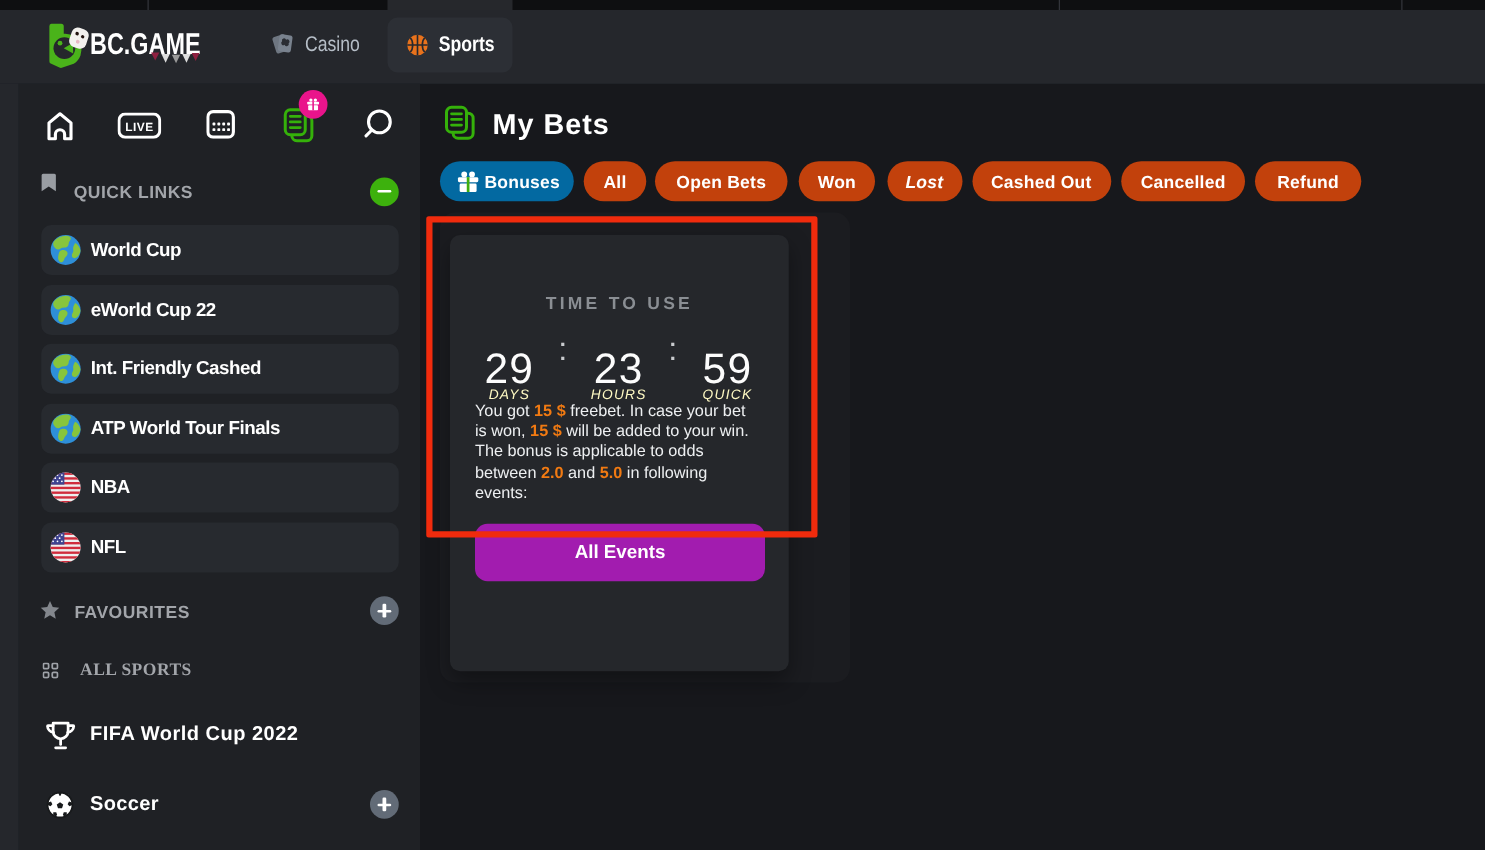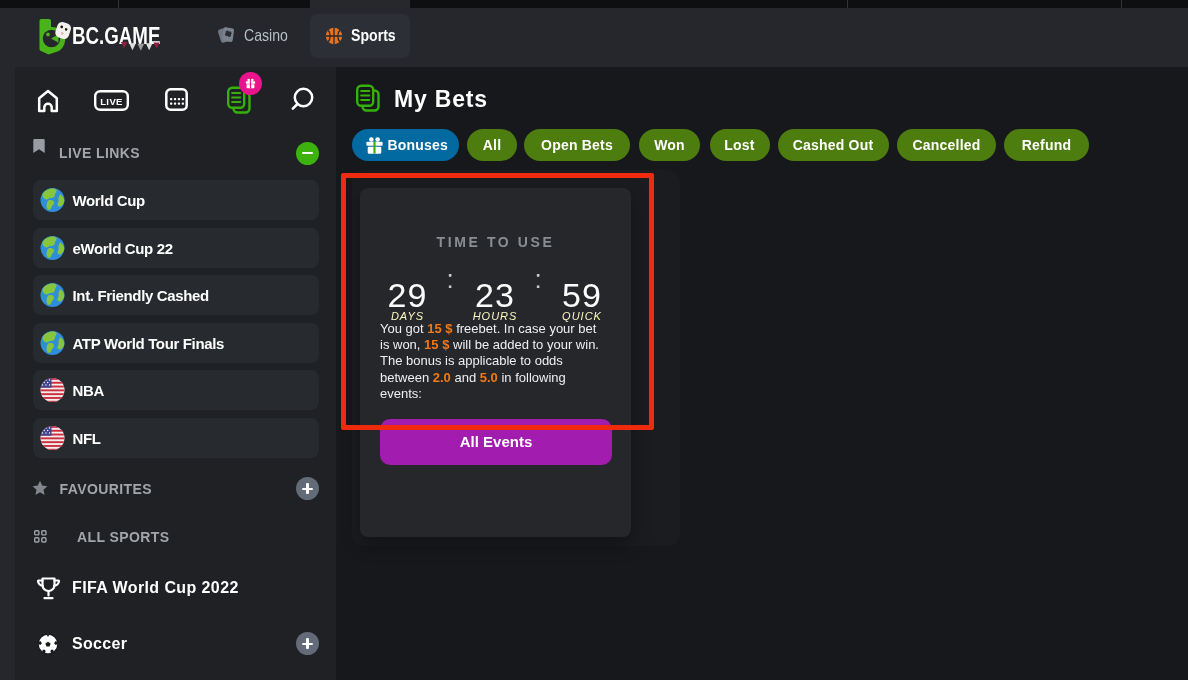--- a/index.html
+++ b/index.html
@@ -26,21 +26,21 @@
   .navcard svg.ic { position:absolute; left:7px; top:50%; transform:translateY(-50%); }
 
   .sechead { position:absolute; font-size:14px; font-weight:bold; letter-spacing:0.4px; color:#a2a5aa; white-space:nowrap; }
 
   .circbtn { position:absolute; width:23px; height:23px; border-radius:50%; }
   .circbtn:before, .circbtn.plus:after { content:""; position:absolute; background:#fff; border-radius:1px; }
   .circbtn:before { left:6px; top:10.5px; width:11px; height:2.4px; }
   .circbtn.plus:after { left:10.3px; top:6.2px; width:2.4px; height:11px; }
 
   
-  .pill { position:absolute; top:129px; height:32px; border-radius:16px; background:#4d7c0f; color:#fff; font-size:14px; font-weight:bold; letter-spacing:.2px; text-align:center; line-height:32px; }
+  .pill { position:absolute; top:129px; height:32px; border-radius:16px; background:#c2410c; color:#fff; font-size:14px; font-weight:bold; letter-spacing:.2px; text-align:center; line-height:32px; }
 
   
   #wrap { left:352px; top:170px; width:328px; height:376px; background:#1b1c20; border-radius:12px; }
   #card { left:360px; top:188px; width:271px; height:349px; background:#25272b; border-radius:8px; box-shadow:0 8px 18px rgba(0,0,0,.35); }
   #ohead { left:0; top:0; width:271px; height:33px; background:#f06a0b; border-radius:8px 8px 0 0; color:#3a2410; font-size:13px; letter-spacing:-0.2px; font-weight:bold; line-height:33px; }
   #redrect { left:341px; top:173px; width:313px; height:257px; border:5px solid #f02b0d; border-radius:2px; }
 
   .cdcol { position:absolute; width:80px; text-align:center; }
   .cdnum { font-size:34px; color:#fcfcfc; letter-spacing:1px;margin-top:16px; }
   .cdlab { font-size:11px; color:#fef9c3; letter-spacing:1.0px; margin-top:-5px;font-style:italic; }
@@ -180,21 +180,21 @@
   <rect x="6.2" y="4.2" width="1.6" height="8.8" fill="#e9148b"></rect>
 </svg>
 <svg class="abs" style="left:291px; top:87px" width="25" height="25" viewBox="0 0 25 25">
   <circle cx="12.5" cy="10.5" r="8.7" fill="none" stroke="#fff" stroke-width="2.5"></circle>
   <path d="M6.5 17 L1.8 21.7" stroke="#fff" stroke-width="2.5" stroke-linecap="round"></path>
 </svg>
 
 <svg class="abs" style="left:32px; top:138px" width="14" height="16" viewBox="0 0 14 16">
   <path d="M2.5 1 h9 a1.2 1.2 0 0 1 1.2 1.2 V15 L7 11.2 L1.3 15 V2.2 A1.2 1.2 0 0 1 2.5 1 z" fill="#999da3"></path>
 </svg>
-<div class="sechead" style="left:59px; top:145px;">LIVE LINKS</div>
+<div class="sechead" style="left:59px; top:145px;">QUICK LINKS</div>
 <div class="circbtn" style="left:296px; top:141.5px; background:#3db10d;"></div>
 
 <div class="navcard" style="top:180px">
     <svg class="ic" width="25" height="25" viewBox="0 0 25 25">
       <use href="#globe"></use>
     </svg>
     <div class="lbl">World Cup</div>
   </div>
 <div class="navcard" style="top:227.5px">
     <svg class="ic" width="25" height="25" viewBox="0 0 25 25">
@@ -234,21 +234,21 @@
 <div class="circbtn plus" style="left:296px; top:477px; background:#626b77;"></div>
 
 <svg class="abs" style="left:34px; top:530px" width="13" height="13" viewBox="0 0 13 13">
   <g fill="none" stroke="#9ea2a8" stroke-width="1.4">
     <rect x="0.7" y="0.7" width="4.2" height="4.2" rx="1"></rect>
       <rect x="7.8" y="0.7" width="4.2" height="4.2" rx="1"></rect>
     <rect x="0.7" y="7.8" width="4.2" height="4.2" rx="1"></rect>
       <rect x="7.8" y="7.8" width="4.2" height="4.2" rx="1"></rect>
   </g>
 </svg>
-<div class="sechead" style="left:77px; top:529px;">ALL SPORTS</div>
+<div class="sechead" style="left:64px; top:529px;font-family:Liberation Serif, serif;">ALL SPORTS</div>
 
 <svg class="abs" style="left:35px; top:575px" width="27" height="27" viewBox="0 0 27 27">
   <g fill="none" stroke="#fff" stroke-width="2.2" stroke-linecap="round" stroke-linejoin="round">
     <path d="M7.5 3.5 h12 v6.5 a6 6 0 0 1 -12 0 z"></path>
     <path d="M7.5 5.5 H3.4 a0.4 0.4 0 0 0 -0.4 0.4 a5.3 5.3 0 0 0 4.8 5"></path>
     <path d="M19.5 5.5 h4.1 a0.4 0.4 0 0 1 0.4 0.4 a5.3 5.3 0 0 1 -4.8 5"></path>
     <path d="M13.5 16.5 v4"></path>
     <path d="M9.5 23.2 h8"></path>
   </g>
 </svg>
@@ -282,21 +282,21 @@
       <circle cx="4.7" cy="2.6" r="1.7"></circle>
         <circle cx="9.3" cy="2.6" r="1.7"></circle>
     </g>
     <rect x="6.2" y="4.2" width="1.6" height="8.8" fill="#3fae0d"></rect>
   </svg>
   <span style="margin-left:36px;">Bonuses</span>
 </div>
 <div class="pill" style="left:467px; width:50px;">All</div>
 <div class="pill" style="left:524px; width:106px;">Open Bets</div>
 <div class="pill" style="left:639px; width:61px;">Won</div>
-<div class="pill" style="left:709.5px; width:60px;">Lost</div>
+<div class="pill" style="left:709.5px; width:60px;font-style:italic;">Lost</div>
 <div class="pill" style="left:777.5px; width:111px;">Cashed Out</div>
 <div class="pill" style="left:897px; width:99px;">Cancelled</div>
 <div class="pill" style="left:1004px; width:85px;">Refund</div>
 
 <div id="wrap" class="abs"></div>
 <div id="card" class="abs">
   <div class="abs" style="left:0; top:46px; width:271px; text-align:center; font-size:14px; font-weight:bold; letter-spacing:2.6px; color:#8a8e93;">TIME TO USE</div>
 
   <div class="cdcol" style="left:7.5px; top:72px;">
       <div class="cdnum">29</div>

